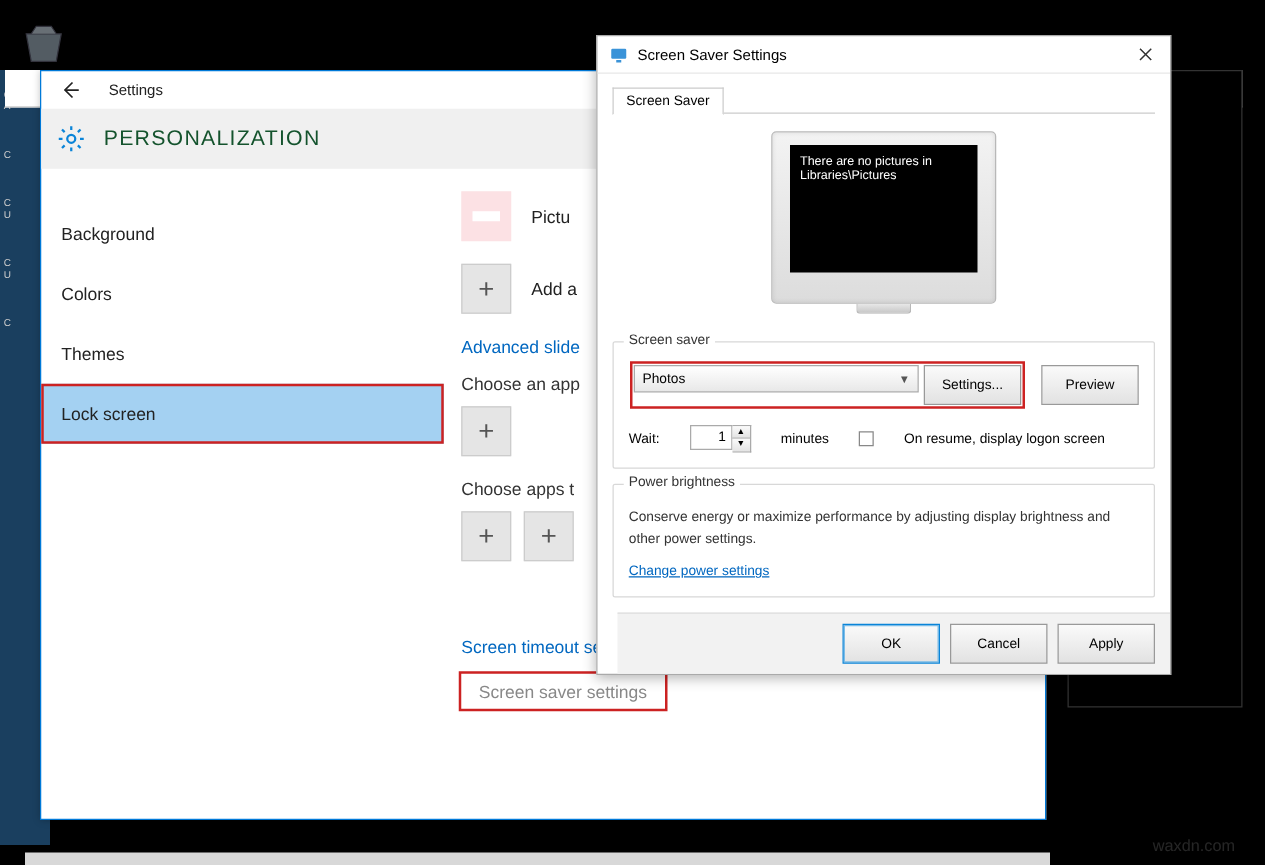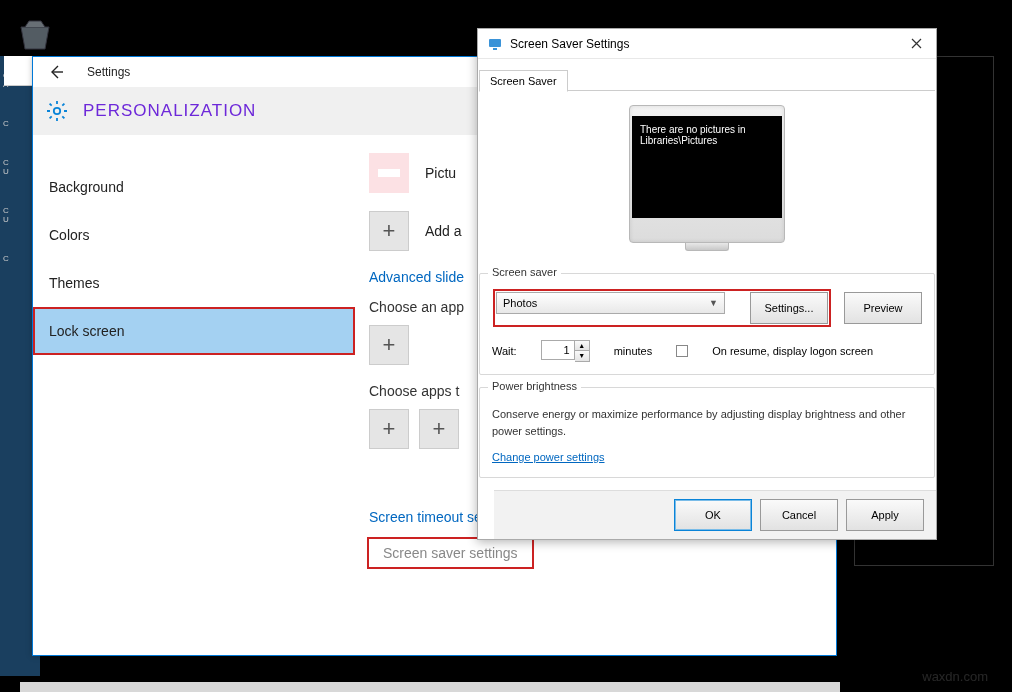--- a/index.html
+++ b/index.html
@@ -23,21 +23,21 @@
     .settings-window {
       position: absolute; top: 56px; left: 32px; width: 805px; height: 600px;
       background: #fff; z-index: 2; border:1px solid #0079d8; box-shadow: 0 0 6px rgba(0,0,0,.25);
     }
     .settings-titlebar { height:30px; display:flex; align-items:center; padding:0 12px; }
     .settings-titlebar .back { width:22px; height:22px; display:flex; align-items:center; justify-content:center; cursor:pointer; }
     .settings-titlebar .title { margin-left:20px; font-size:12px; color:#222; }
 
     .pers-header { height:48px; background:#f0f0f0; display:flex; align-items:center; padding:0 12px; gap:14px; }
     .gear-svg { width:24px; height:24px; }
-    .pers-header .word { font-size:17px; letter-spacing:1px; color:#6d28d9; }
+    .pers-header .word { font-size:17px; letter-spacing:1px; color:#14532d; }
 
     .settings-body { display:flex; height:calc(100% - 78px); }
     .sidebar { width:322px; border-right:0px; padding-top:28px; }
     .sidebar-item { height:48px; padding:0 16px; display:flex; align-items:center; font-size:14px; color:#222; cursor:pointer; }
     .sidebar-item.selected { background:#a4d1f2; outline:2px solid #c22; outline-offset:-2px; }
 
     .content { flex:1; padding:18px 14px; font-size:14px; color:#222; position:relative; }
     .row { display:flex; align-items:center; gap:16px; margin-bottom:18px; }
     .thumb-pink { width:40px; height:40px; background:#fce1e4; display:flex; align-items:center; justify-content:center; }
     .thumb-pink .bar { width:22px; height:8px; background:#fff; }
@@ -49,34 +49,34 @@
 
     
     .ss-dialog {
       position:absolute; top:28px; left:477px; width:460px; height:512px;
       background:#fff; border:1px solid #aaa; z-index:5; box-shadow:0 2px 10px rgba(0,0,0,.3);
     }
     .ss-title { height:30px; display:flex; align-items:center; justify-content:space-between; padding:0 10px; font-size:12px; border-bottom:1px solid #e8e8e8; }
     .ss-title .ico { display:flex; align-items:center; gap:8px; }
     .ss-close { width:20px; height:20px; display:flex; align-items:center; justify-content:center; cursor:pointer; }
 
-    .ss-inner { padding:10px 1px; }
+    .ss-inner { padding:10px 12px; }
     .ss-tab { display:inline-block; border:1px solid #ccc; border-bottom:1px solid #fff; padding:4px 10px; font-size:11px; background:#fff; position:relative; top:1px; }
     .ss-tabspace { height:1px; background:#ccc; margin-top:-1px; margin-bottom:14px; }
 
     .monitor-wrap { display:flex; justify-content:center; margin-bottom:22px; }
-    .monitor { width:156px; height:138px; background:linear-gradient(#f3f3f3,#dcdcdc); border:1px solid #b8b8b8; border-radius:4px; padding:10px 10px 8px; display:flex; flex-direction:column; align-items:center; box-shadow: inset 0 0 4px rgba(0,0,0,.1); }
+    .monitor { width:180px; height:138px; background:linear-gradient(#f3f3f3,#dcdcdc); border:1px solid #b8b8b8; border-radius:4px; padding:10px 10px 8px; display:flex; flex-direction:column; align-items:center; box-shadow: inset 0 0 4px rgba(0,0,0,.1); }
     .monitor-screen { width:150px; height:102px; background:#000; color:#fff; font-size:10px; padding:8px; }
     .monitor-stand { width:44px; height:8px; background:linear-gradient(#e8e8e8,#c8c8c8); border:1px solid #b8b8b8; border-top:none; border-radius:0 0 3px 3px; }
 
     .group { border:1px solid #d8d8d8; border-radius:2px; padding:18px 12px 12px; position:relative; margin-bottom:12px; }
     .group-label { position:absolute; top:-8px; left:8px; background:#fff; padding:0 4px; font-size:11px; color:#333; }
     .group.highlight-row { padding-top:14px; }
     .ss-row1 { display:flex; gap:12px; align-items:center; margin-bottom:12px; }
-    .highlight-box { outline:2px solid #c22; outline-offset:-3px; padding:4px; display:flex; gap:25px; flex:1; }
+    .highlight-box { outline:2px solid #c22; outline-offset:-3px; padding:4px; display:flex; gap:4px; flex:1; }
     .combo { flex:1; height:22px; border:1px solid #aaa; background:linear-gradient(#fff,#e8e8e8); display:flex; align-items:center; justify-content:space-between; padding:0 6px; font-size:11px; cursor:pointer; }
     .combo .chev { font-size:9px; color:#555; }
     .btn { min-width:78px; height:32px; border:1px solid #999; background:linear-gradient(#fafafa,#e2e2e2); font-size:11px; cursor:pointer; display:flex; align-items:center; justify-content:center; padding:0 10px; }
     .btn.default { border-color:#0a84d8; box-shadow:0 0 0 1px #7abce8 inset; }
     .ss-row2 { display:flex; align-items:center; gap:24px; font-size:11px; }
     .spinbox { display:flex; }
     .spinbox input { width:34px; height:20px; border:1px solid #aaa; text-align:right; padding-right:4px; font-size:11px; }
     .spinbtns { display:flex; flex-direction:column; border:1px solid #aaa; border-left:none; }
     .spinbtns div { width:14px; height:10px; font-size:7px; line-height:9px; text-align:center; background:linear-gradient(#fafafa,#e4e4e4); cursor:pointer; }
     .spinbtns div:first-child { border-bottom:1px solid #aaa; }

